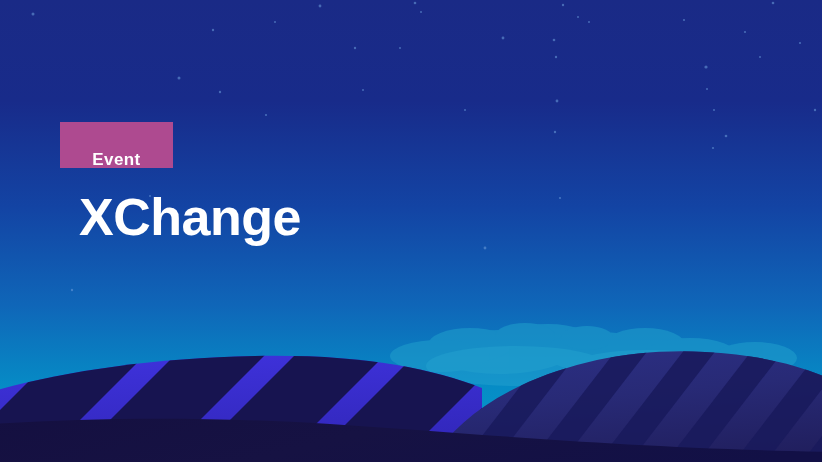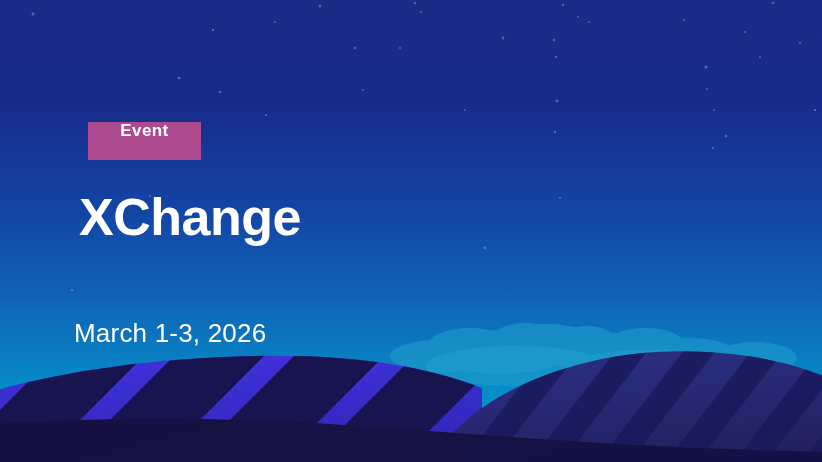--- a/index.html
+++ b/index.html
@@ -24,27 +24,27 @@
     height: 462px;
     display: block;
   }
   #content {
     position: absolute;
     inset: 0;
     z-index: 5;
   }
   .badge {
     position: absolute;
-    left: 88px;
+    left: 60px;
     top: 122px;
     width: 113px;
-    height: 38px;
+    height: 46px;
     background: #ae4a90;
     display: flex;
-    align-items: flex-start;
+    align-items: flex-end;
     justify-content: center;
   }
   .badge-label {
     color: #ffffff;
     font-size: 17px;
     font-weight: bold;
     letter-spacing: 0.4px;
     line-height: 1;
   }
   .title {
@@ -209,17 +209,16 @@
   </svg>
 
   <div id="content">
 
     <div class="badge">
       <span class="badge-label">Event</span>
     </div>
 
     <h1 class="title">XChange</h1>
 
-    <div class="date">March 1-3, 2026</div>
 
   </div>
 
 </div>
 
 </body></html>

